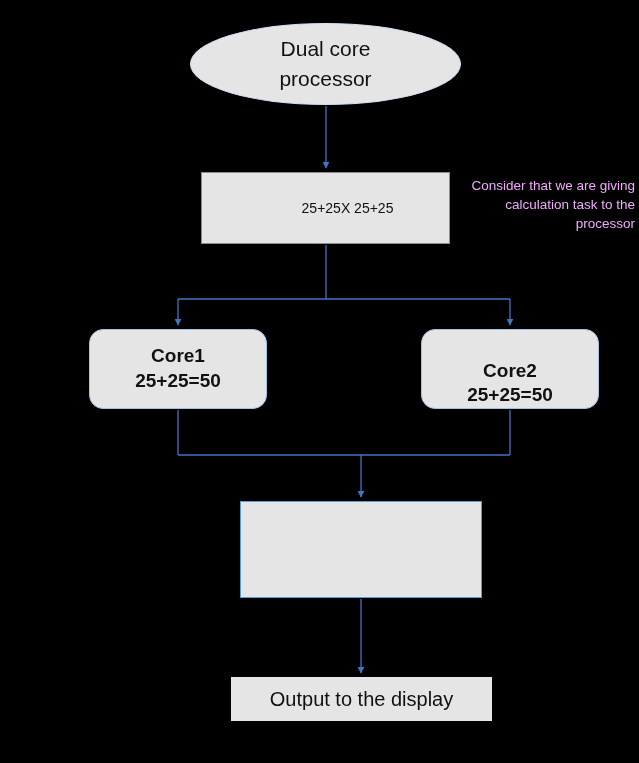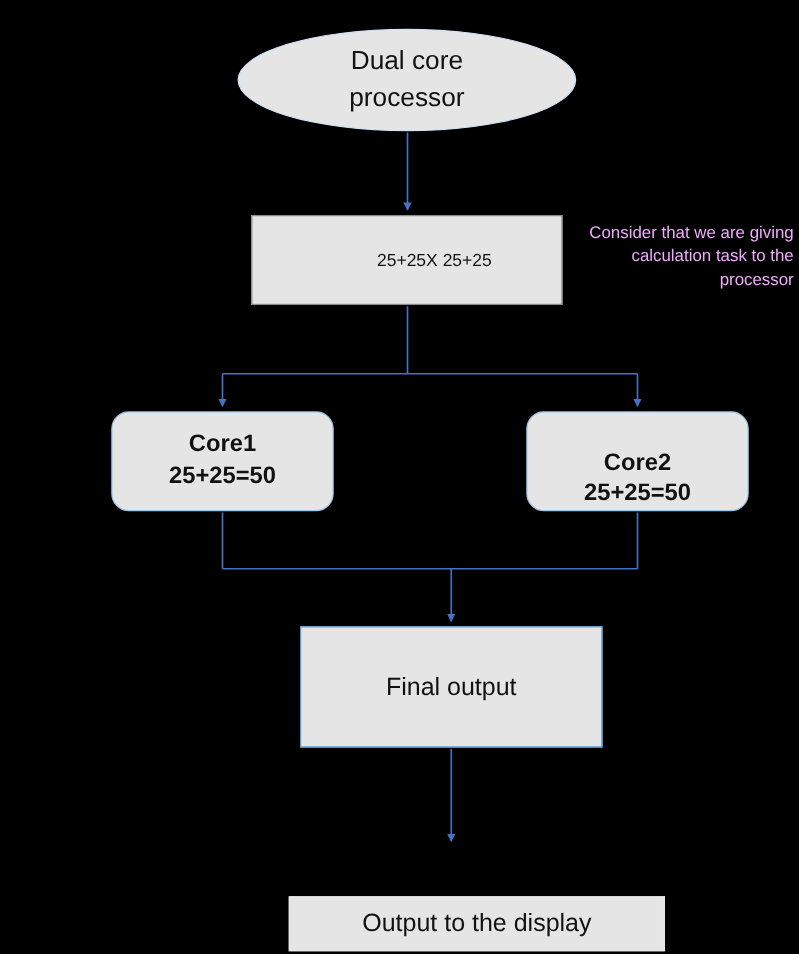--- a/index.html
+++ b/index.html
@@ -87,25 +87,24 @@
     width: 242px;
     height: 97px;
     border: 1.5px solid #5b9bd5;
     font-size: 20px;
   }
 
   
   #node-display {
     left: 231px;
     top: 677px;
-    width: 301px;
+    width: 261px;
     height: 44px;
     border: 1px solid #e8e8e8;
     font-size: 20px;
-    margin-top: 40px;
   }
 
   
   #annotation {
     position: absolute;
     left: 455px;
     top: 176px;
     width: 180px;
     color: #f0abfc;
     font-size: 13.5px;
@@ -164,20 +163,19 @@
     <span class="line">Core1</span>
     <span class="line">25+25=50</span>
   </div>
 
   <div class="node core-box" id="node-core2">
     <span class="line">Core2</span>
     <span class="line">25+25=50</span>
   </div>
 
   <div class="node" id="node-final">
-    <span class="line">Final output</span>
   </div>
 
   <div class="node" id="node-display">
     <span class="line">Output to the display</span>
   </div>
 
 </div>
 
 </body></html>

